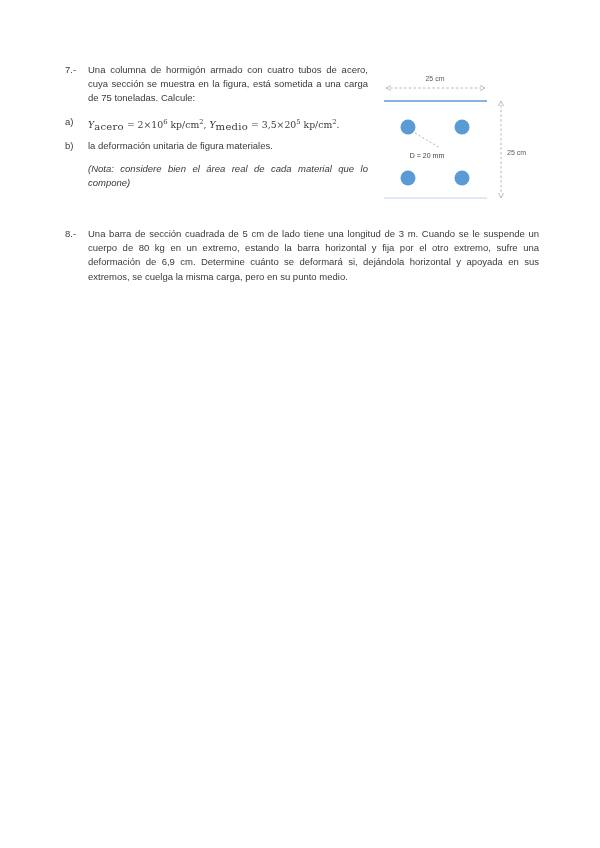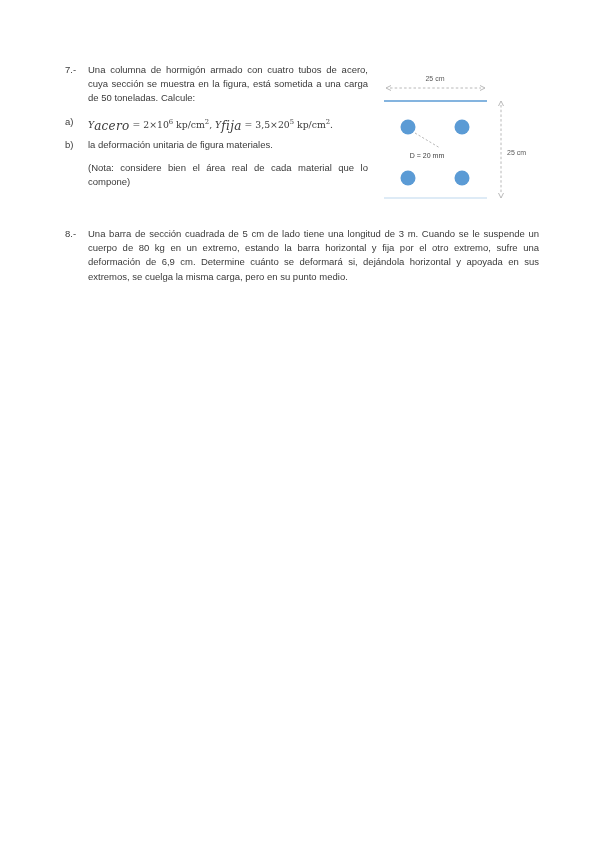--- a/index.html
+++ b/index.html
@@ -25,25 +25,26 @@
   .ptext { flex: 1; text-align: justify; }
   .mt-a { margin-top: 9px; }
   .mt-b { margin-top: 5px; }
   .formula-line {
     text-align: left;
     font-family: "DejaVu Serif", serif;
     font-size: 9.3px;
     white-space: nowrap;
   }
   .fvar { font-style: italic; }
-  .fsub { font-style: italic; font-size: 12px; vertical-align: -2px; letter-spacing: 0.3px; }
+  .fsub { font-size: 10px; vertical-align: -2px; letter-spacing: 0.3px; }
   .fsup { font-size: 6.8px; vertical-align: 4px; }
   .note-block {
     margin-left: 23px;
     margin-top: 9px;
+    font-style: italic;
     text-align: justify;
   }
   .figure-wrap {
     position: absolute;
     left: 378px;
     top: 62px;
     width: 170px;
     height: 146px;
   }
   .dim-label {
@@ -58,27 +59,27 @@
   }
 </style>
 </head>
 <body>
 
 <div class="page">
 
   <div class="problem" id="problem-7">
     <div class="prow">
       <div class="pnum">7.-</div>
-      <div class="ptext">Una columna de hormigón armado con cuatro tubos de acero, cuya sección se muestra en la figura, está sometida a una carga de 50 toneladas. Calcule:</div>
+      <div class="ptext">Una columna de hormigón armado con cuatro tubos de acero, cuya sección se muestra en la figura, está sometida a una carga de 75 toneladas. Calcule:</div>
     </div>
 
     <div class="prow mt-a">
       <div class="pnum">a)</div>
       <div style="flex:1">
-        <div class="formula-line"><span class="fvar">Y</span><span class="fsub">acero</span><span> = 2×10</span><span class="fsup">6</span><span> kp/cm</span><span class="fsup">2</span><span>, </span><span class="fvar">Y</span><span class="fsub">fija</span><span> = 3,5×20</span><span class="fsup">5</span><span> kp/cm</span><span class="fsup">2</span><span>.</span></div>
+        <div class="formula-line"><span class="fvar">Y</span><span class="fsub">acero</span><span> = 2×10</span><span class="fsup">6</span><span> kp/cm</span><span class="fsup">2</span><span>, </span><span class="fvar">Y</span><span class="fsub">medio</span><span> = 3,5×20</span><span class="fsup">5</span><span> kp/cm</span><span class="fsup">2</span><span>.</span></div>
       </div>
     </div>
 
     <div class="prow mt-b">
       <div class="pnum">b)</div>
       <div class="ptext">la deformación unitaria de figura materiales.</div>
     </div>
 
     <div class="note-block">(Nota: considere bien el área real de cada material que lo compone)</div>
   </div>

